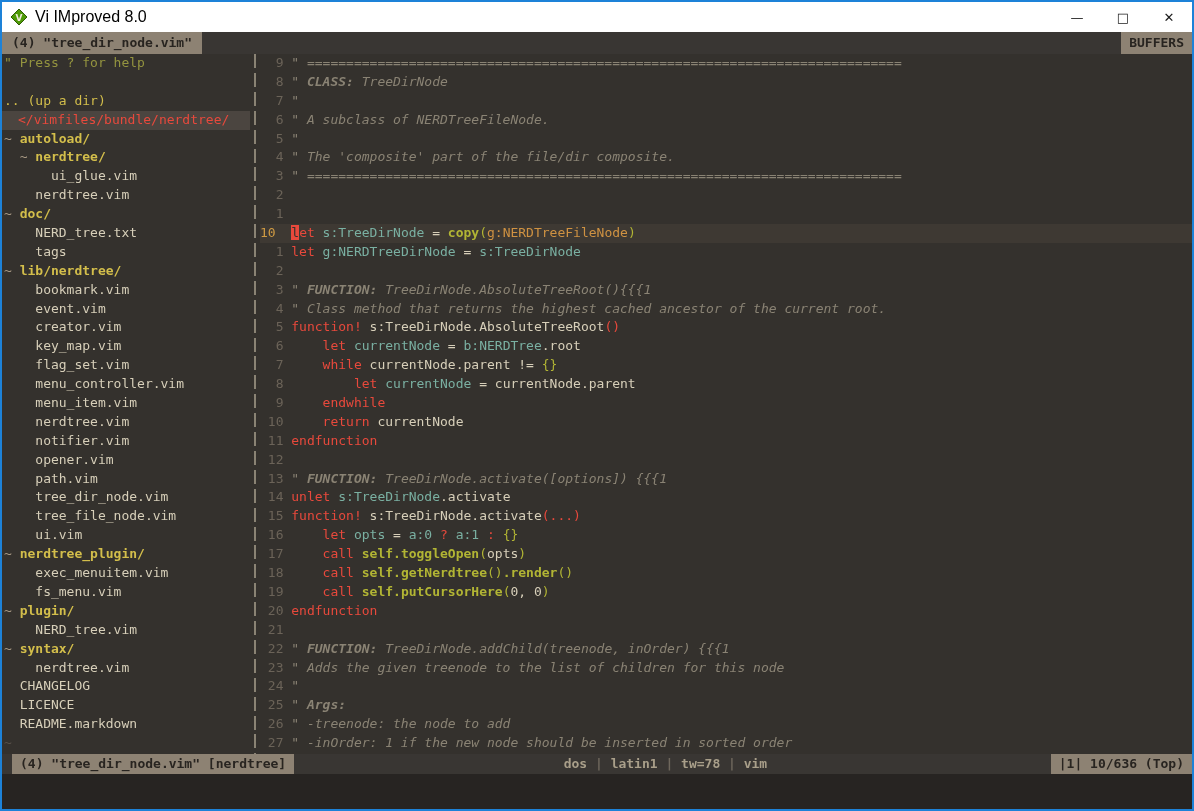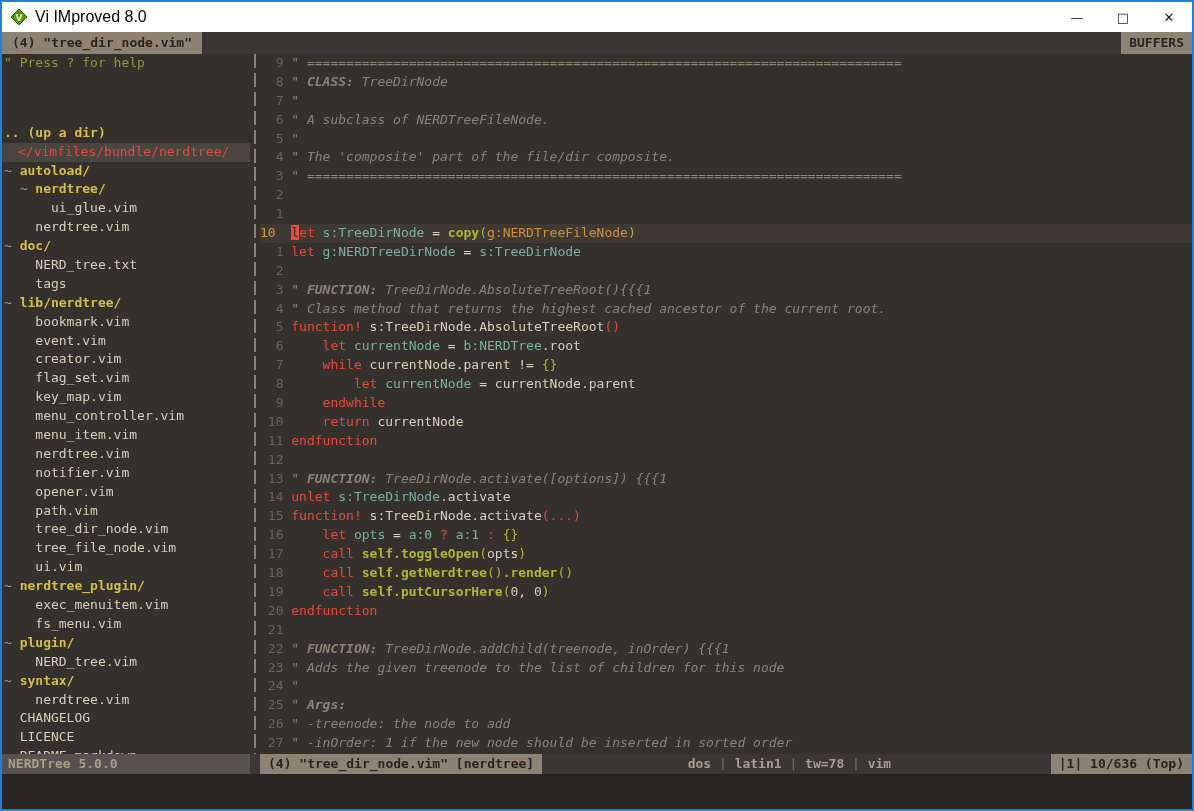--- a/index.html
+++ b/index.html
@@ -18,21 +18,21 @@
   
   .tabline{height:22px;background:var(--tabline_bg);display:flex;flex:none;line-height:22px;font-weight:bold;}
   .tab-active{background:var(--seg_tan_bg);color:var(--seg_tan_text);padding:0 10px;white-space:pre;}
   .tabline .spacer{flex:1;}
   .buffers-label{background:var(--seg_tan_bg);color:var(--seg_tan_text);padding:0 8px;}
   
   .main{flex:none;height:700px;display:flex;background:var(--editor_bg);overflow:hidden;}
   .sidebar{width:248px;flex:none;overflow:hidden;}
   .tline{height:18.9px;line-height:18.9px;white-space:pre;padding-left:2px;}
   .tline.help{color:var(--olive);}
-  .tline.up{color:var(--yellow);font-weight:bold;margin-top:32px;}
+  .tline.up{color:var(--yellow);font-weight:normal;}
   .tline.root{color:var(--red);background:var(--root_bg);padding-left:16px;}
   .tline.dir{color:var(--yellow);font-weight:bold;}
   .tline.dir .pre{color:var(--tilde);font-weight:normal;}
   .tline.file{color:var(--fg);}
   .tline.filler{color:var(--filler);}
   .vsep{width:10px;flex:none;position:relative;}
   .vsep::before{content:"";position:absolute;left:4px;top:0;bottom:0;width:2px;
     background:repeating-linear-gradient(to bottom,var(--separator) 0 14px,transparent 14px 18.9px);}
   .code{flex:1;overflow:hidden;}
   .cline{height:18.9px;line-height:18.9px;white-space:pre;}
@@ -96,22 +96,22 @@
         <div class="tline dir"><span class="pre">  ~ </span><span>nerdtree/</span></div>
         <div class="tline file"><span>      ui_glue.vim</span></div>
         <div class="tline file"><span>    nerdtree.vim</span></div>
         <div class="tline dir"><span class="pre">~ </span><span>doc/</span></div>
         <div class="tline file"><span>    NERD_tree.txt</span></div>
         <div class="tline file"><span>    tags</span></div>
         <div class="tline dir"><span class="pre">~ </span><span>lib/nerdtree/</span></div>
         <div class="tline file"><span>    bookmark.vim</span></div>
         <div class="tline file"><span>    event.vim</span></div>
         <div class="tline file"><span>    creator.vim</span></div>
+        <div class="tline file"><span>    key_map.vim</span></div>
         <div class="tline file"><span>    flag_set.vim</span></div>
-        <div class="tline file"><span>    key_map.vim</span></div>
         <div class="tline file"><span>    menu_controller.vim</span></div>
         <div class="tline file"><span>    menu_item.vim</span></div>
         <div class="tline file"><span>    nerdtree.vim</span></div>
         <div class="tline file"><span>    notifier.vim</span></div>
         <div class="tline file"><span>    opener.vim</span></div>
         <div class="tline file"><span>    path.vim</span></div>
         <div class="tline file"><span>    tree_dir_node.vim</span></div>
         <div class="tline file"><span>    tree_file_node.vim</span></div>
         <div class="tline file"><span>    ui.vim</span></div>
         <div class="tline dir"><span class="pre">~ </span><span>nerdtree_plugin/</span></div>
@@ -162,21 +162,20 @@
         <div class="cline"><span class="ln">22</span><span class="tk-c">" </span><span class="tk-C">FUNCTION:</span><span class="tk-c"> TreeDirNode.addChild(treenode, inOrder) {{{1</span></div>
         <div class="cline"><span class="ln">23</span><span class="tk-c">" Adds the given treenode to the list of children for this node</span></div>
         <div class="cline"><span class="ln">24</span><span class="tk-c">"</span></div>
         <div class="cline"><span class="ln">25</span><span class="tk-c">" </span><span class="tk-C">Args:</span></div>
         <div class="cline"><span class="ln">26</span><span class="tk-c">" -treenode: the node to add</span></div>
         <div class="cline"><span class="ln">27</span><span class="tk-c">" -inOrder: 1 if the new node should be inserted in sorted order</span></div>
       </div>
   </div>
 
   <div class="statusline">
-    <span class="seg-a">NERDTree 5.0.0</span>
     <span class="seg-gap"></span>
     <span class="seg-b">(4) "tree_dir_node.vim" [nerdtree]</span>
     <span class="seg-mid"><span>dos</span><span class="ssep"> | </span><span>latin1</span><span class="ssep"> | </span><span>tw=78</span><span class="ssep"> | </span><span>vim</span></span>
     <span class="seg-c">|1| 10/636 (Top)</span>
   </div>
 
   <div class="cmdline"></div>
 
 </div>
 

